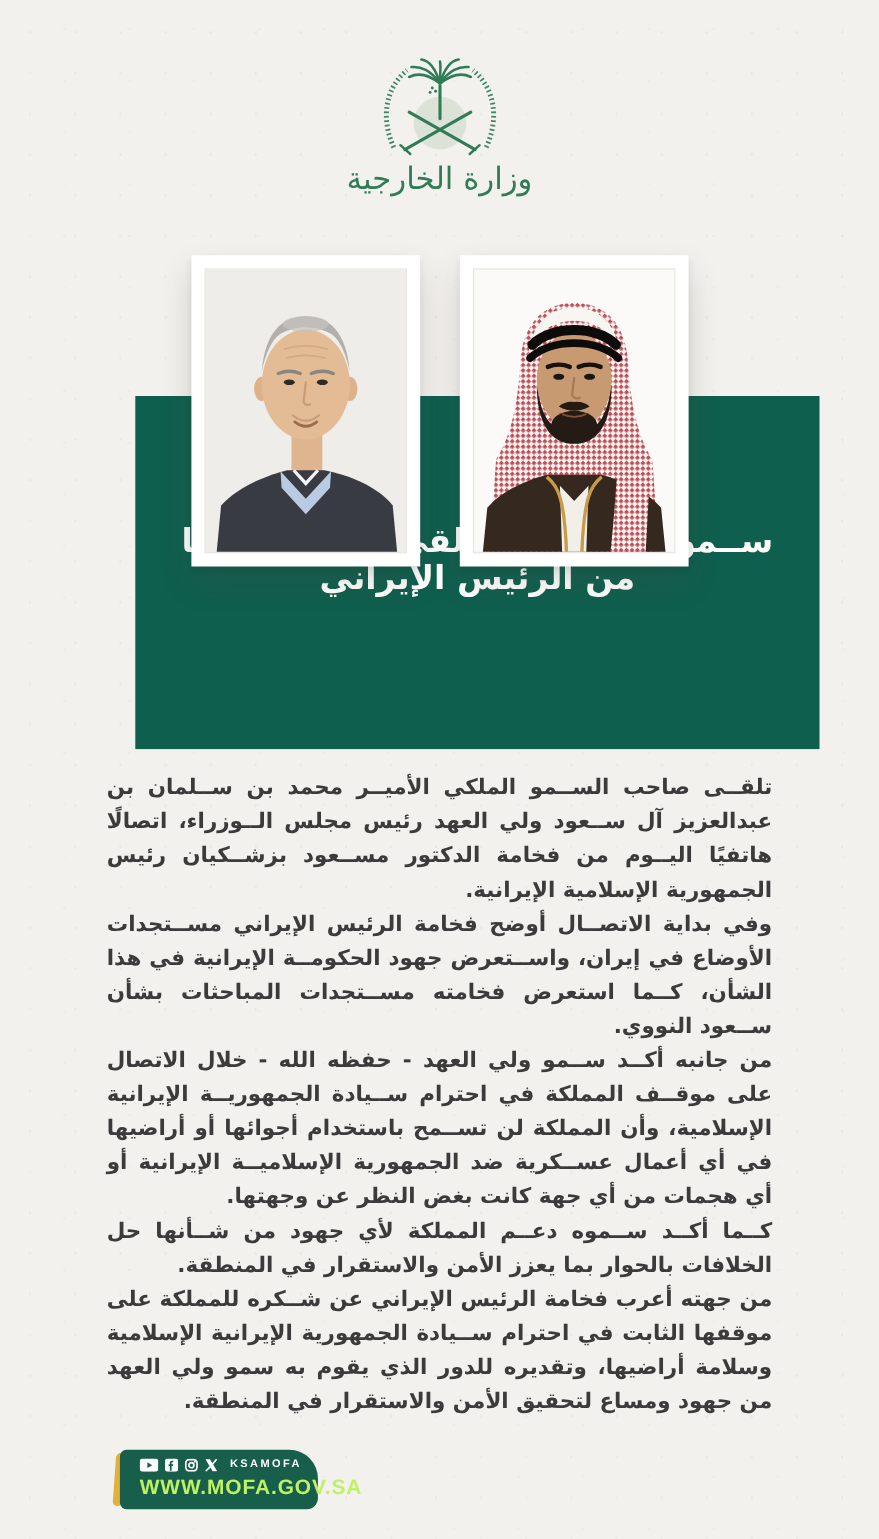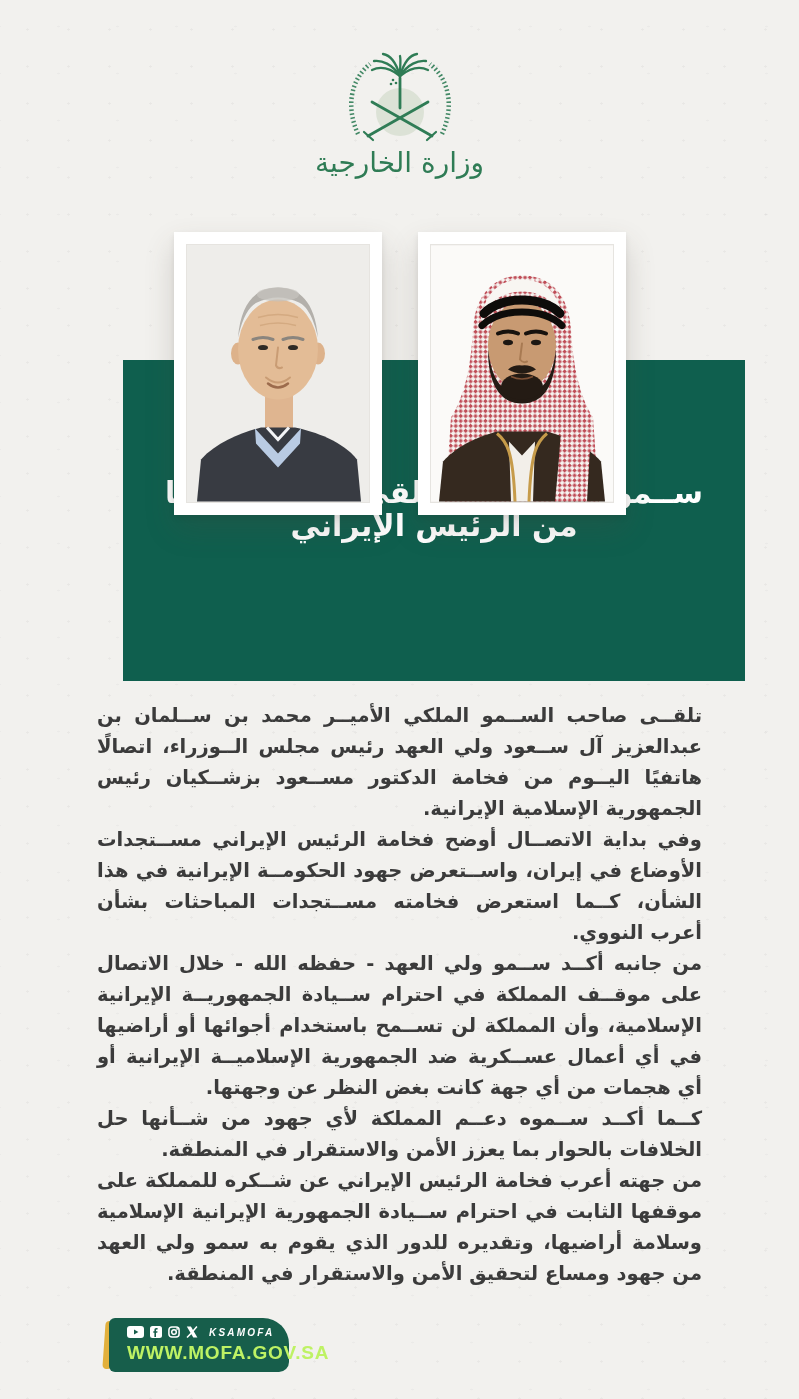--- a/index.html
+++ b/index.html
@@ -57,21 +57,21 @@
   .badge .gold{
     position:absolute;left:0;top:3px;width:9px;height:48px;background:#e2b03c;
     border-radius:4px;transform:skewX(-4deg);
   }
   .badge .plate{
     position:absolute;left:5px;top:0;width:180px;height:54px;background:#175e4b;
     border-radius:6px 26px 10px 6px;
     display:flex;flex-direction:column;justify-content:center;align-items:flex-start;
     padding-left:18px;box-sizing:border-box;
   }
-  .social-row{display:flex;align-items:center;gap:6px;font-style:italic;}
+  .social-row{display:flex;gap:6px;}
   .social-row svg{display:block;}
   .handle{
     color:#ffffff;font-family:"Liberation Sans",sans-serif;font-weight:bold;
     font-size:10px;letter-spacing:2.2px;margin-left:5px;
   }
   .website{
     margin-top:4px;color:#bef264;font-family:Liberation Sans, sans-serif;
     font-weight:bold;font-size:19px;letter-spacing:.8px;
   }
   .footer-right{
@@ -173,21 +173,21 @@
         <path d="M91,98 L89,114 Q92,118 96,116" stroke="#a87a52" stroke-width="2" fill="none" stroke-linecap="round"></path>
         <path d="M91,34 C64,34 50,54 49,84 C49,64 66,46 91,46 C116,46 133,64 133,84 C132,54 118,34 91,34 Z" fill="#f8f6f2"></path>
         <path d="M53,68 C70,50 112,50 129,68" stroke="#0e0c0a" stroke-width="9" fill="none" stroke-linecap="round"></path>
         <path d="M51,80 C70,62 112,62 131,80" stroke="#0e0c0a" stroke-width="7" fill="none" stroke-linecap="round"></path>
       </svg>
     </div>
   </div>
 
   <div class="article">
     <p>تلقــى صاحب الســمو الملكي الأميــر محمد بن ســلمان بن عبدالعزيز آل ســعود ولي العهد رئيس مجلس الــوزراء، اتصالًا هاتفيًا اليــوم من فخامة الدكتور مســعود بزشــكيان رئيس الجمهورية الإسلامية الإيرانية.</p>
-    <p>وفي بداية الاتصــال أوضح فخامة الرئيس الإيراني مســتجدات الأوضاع في إيران، واســتعرض جهود الحكومــة الإيرانية في هذا الشأن، كــما استعرض فخامته مســتجدات المباحثات بشأن أعرب النووي.</p>
+    <p>وفي بداية الاتصــال أوضح فخامة الرئيس الإيراني مســتجدات الأوضاع في إيران، واســتعرض جهود الحكومــة الإيرانية في هذا الشأن، كــما استعرض فخامته مســتجدات المباحثات بشأن ســعود النووي.</p>
     <p>من جانبه أكــد ســمو ولي العهد - حفظه الله - خلال الاتصال على موقــف المملكة في احترام ســيادة الجمهوريــة الإيرانية الإسلامية، وأن المملكة لن تســمح باستخدام أجوائها أو أراضيها في أي أعمال عســكرية ضد الجمهورية الإسلاميــة الإيرانية أو أي هجمات من أي جهة كانت بغض النظر عن وجهتها.</p>
     <p>كــما أكــد ســموه دعــم المملكة لأي جهود من شــأنها حل الخلافات بالحوار بما يعزز الأمن والاستقرار في المنطقة.</p>
     <p>من جهته أعرب فخامة الرئيس الإيراني عن شــكره للمملكة على موقفها الثابت في احترام ســيادة الجمهورية الإيرانية الإسلامية وسلامة أراضيها، وتقديره للدور الذي يقوم به سمو ولي العهد من جهود ومساع لتحقيق الأمن والاستقرار في المنطقة.</p>
   </div>
 
   <div class="badge">
     <div class="gold"></div>
     <div class="plate">
       <div class="social-row">
         <svg width="17" height="12" viewBox="0 0 17 12">

